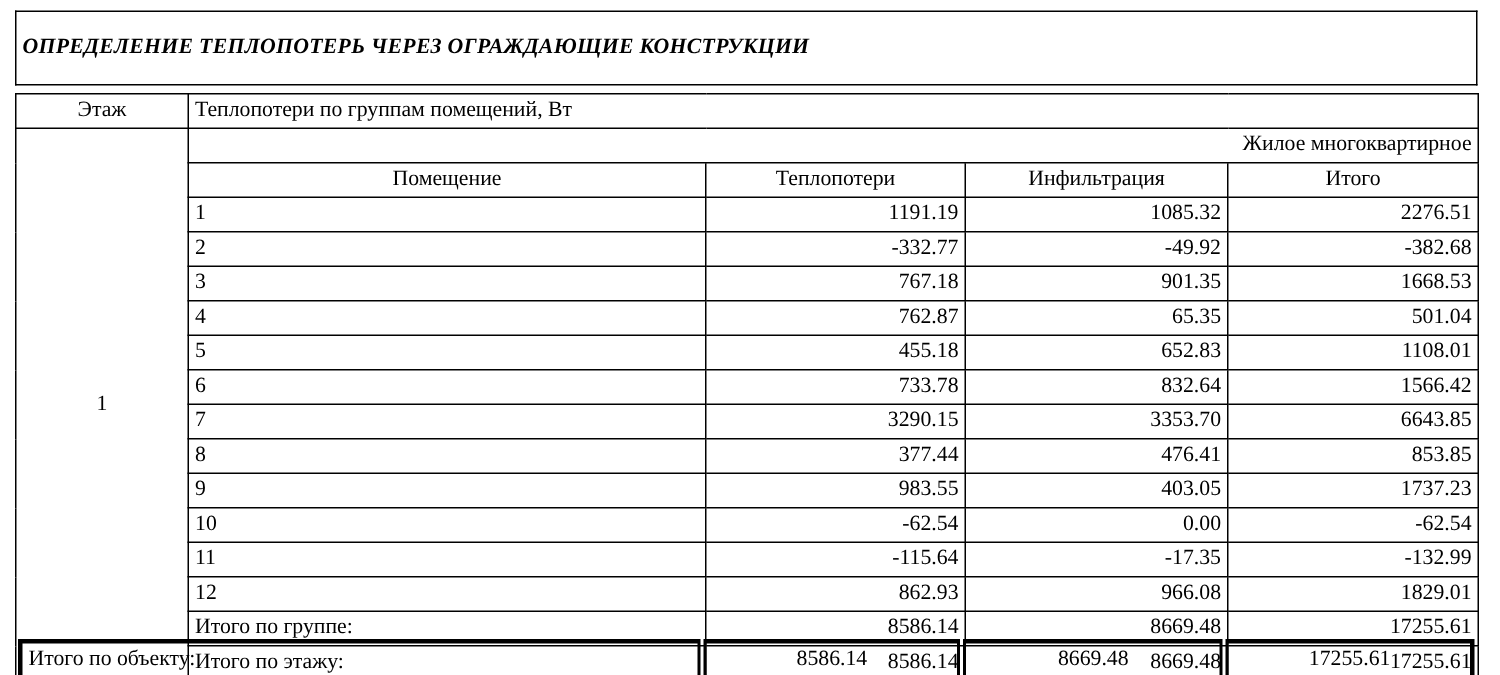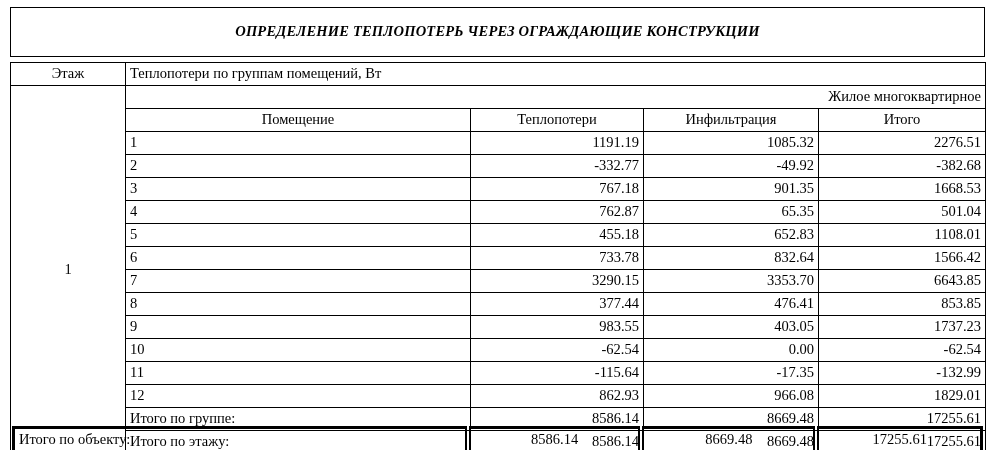--- a/index.html
+++ b/index.html
@@ -40,21 +40,20 @@
 
   
   .title-table {
     position: absolute;
     left: 10px;
     top: 7px;
     width: 975px;
   }
   .title-cell {
     height: 48px;
-    text-align: center;
     font-weight: bold;
     font-style: italic;
     font-size: 19px;
     letter-spacing: 0.2px;
     border: 3px solid #000000;
     border-bottom-width: 3px;
   }
 
   
   .main-table {

